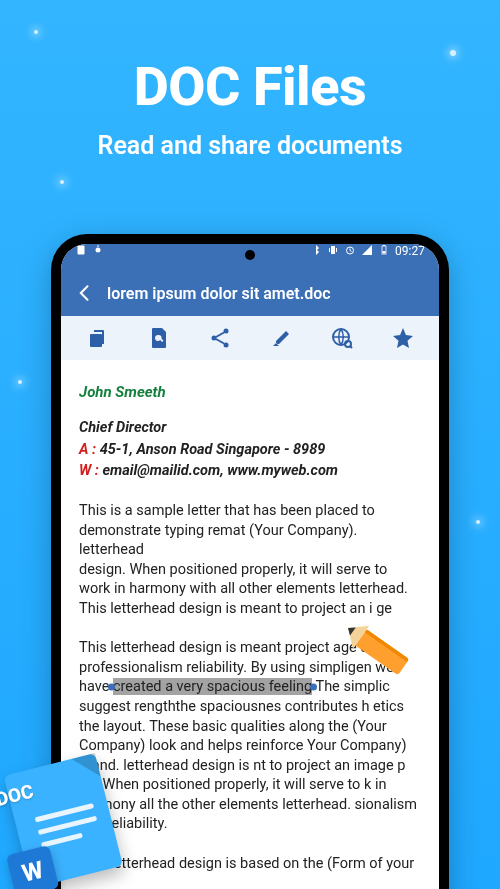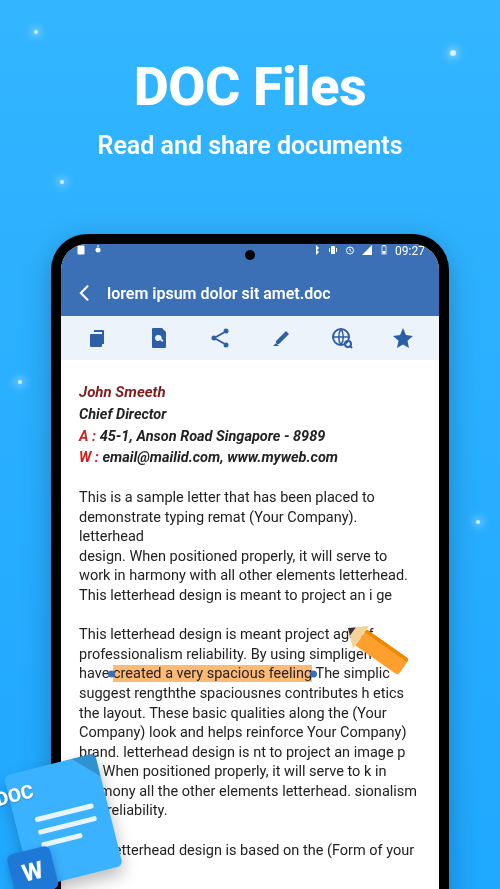--- a/index.html
+++ b/index.html
@@ -75,26 +75,26 @@
   .toolbar svg { width: 24px; height: 24px; fill: #2d5ea8; }
 
   .doc {
     padding: 22px 18px 18px 18px;
     color: #222;
     font-size: 14.5px;
     line-height: 1.35;
     height: calc(100% - 26px - 46px - 44px);
     overflow: hidden;
   }
-  .doc .name { color: #7f1d1d; font-weight: 700; font-style: italic; font-size: 15px; }
-  .doc .role { font-weight: 700; font-style: italic; font-size: 14.5px; margin-top: 3px; }
+  .doc .name { color: #15803d; font-weight: 700; font-style: italic; font-size: 15px; }
+  .doc .role { font-weight: 700; font-style: italic; font-size: 14.5px; margin-top: 16px; }
   .doc .info-line { font-weight: 700; font-style: italic; font-size: 14.5px; margin-top: 2px; }
   .doc .info-line .key { color: #d32020; }
   .doc .para { margin-top: 20px; }
-  .doc .hl { background: #fdba74; position: relative; }
+  .doc .hl { background: #a3a3a3; position: relative; }
   .doc .hl::before, .doc .hl::after { content:""; position:absolute; width:7px; height:7px; background:#3b6fb6; border-radius:50%; top:50%; transform:translateY(-50%);}
   .doc .hl::before { left:-5px; } .doc .hl::after { right:-5px; }
 
   .pencil { position:absolute; top: 612px; left: 340px; width: 70px; height: 70px; transform: rotate(125deg); z-index: 6;}
   .pencil .body { width: 20px; height: 52px; background:#ff9f2e; margin:0 auto; border-radius:3px 3px 0 0; border-left:4px solid #f08800;}
   .pencil .tip { width:0; height:0; border-left:14px solid transparent; border-right:14px solid transparent; border-top:16px solid #f3d39a; margin:0 auto;}
   .pencil .lead { width:0; height:0; border-left:5px solid transparent; border-right:5px solid transparent; border-top:6px solid #333; margin:-16px auto 0; position:relative; top:10px;}
 
   .docicon { position:absolute; bottom:-12px; left:-2px; width:115px; height:136px; z-index:10; transform: rotate(-14deg);}
   .docicon .sheet { width:94px; height:116px; background:#3bb2ff; border-radius:6px; position:absolute; right:0; top:0; box-shadow:0 8px 16px rgba(0,0,0,0.25);}

